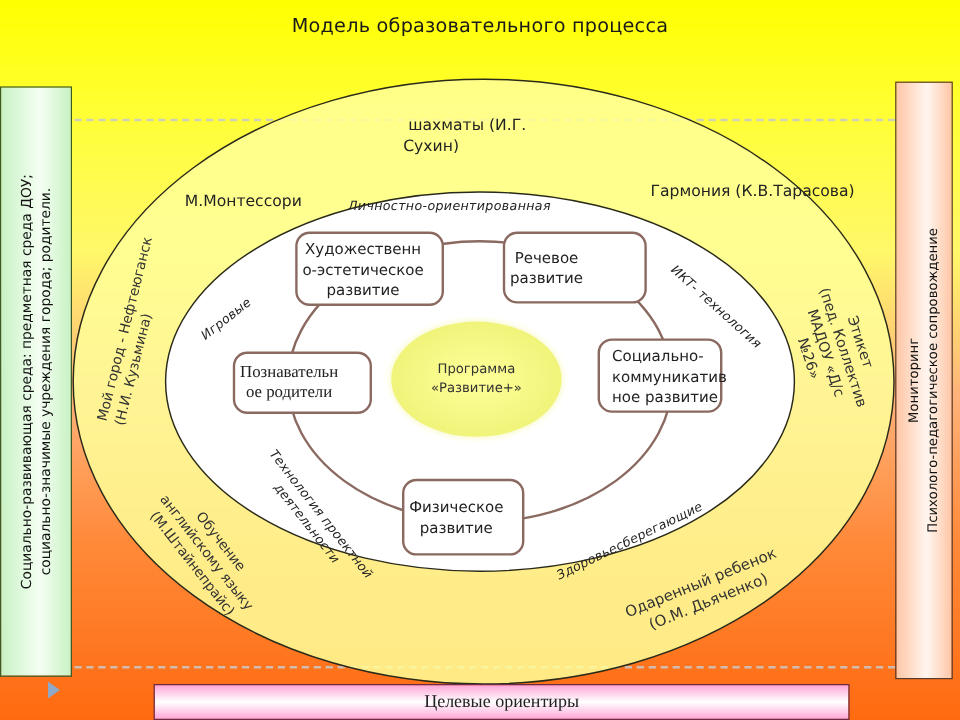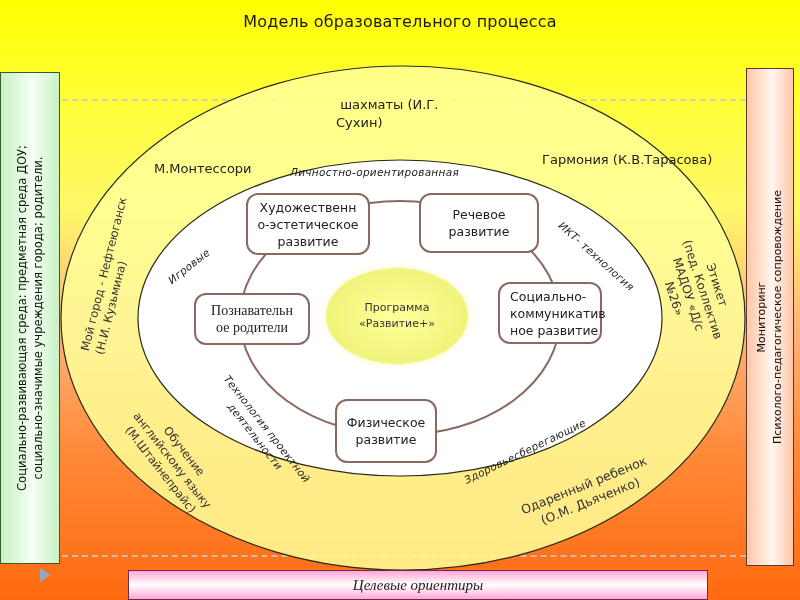--- a/index.html
+++ b/index.html
@@ -43,27 +43,27 @@
     .play-icon {
       position: absolute; left: 40px; top: 568px; width: 0; height: 0;
       border-top: 7px solid transparent; border-bottom: 7px solid transparent;
       border-left: 10px solid #8fa8c8;
     }
     .bottom-bar {
       position: absolute; left: 128px; top: 570px; width: 580px; height: 30px;
       border: 1px solid #6a2a4a; box-sizing: border-box;
       background: linear-gradient(to bottom, #ffa6d8 0%, #ffffff 50%, #ffa6d8 100%);
       text-align: center; line-height: 28px;
-      font-family: "Liberation Serif", serif; font-size: 15px; color: #222; font-style: italic;
+      font-family: "Liberation Serif", serif; font-size: 15px; color: #222;
     }
     svg.diagram { position: absolute; left: 0; top: 0; }
     .box {
       position: absolute; background: #fff; border: 2px solid #8a6a60;
       border-radius: 12px; box-sizing: border-box;
-      display: flex; align-items: center; justify-content: center; text-align: center;
+      display: flex; align-items: center; justify-content: flex-start; text-align: center;
       font-size: 12.5px; line-height: 17px; color: #222; padding: 4px;
     }
     .box.serif { font-family: "Liberation Serif", serif; font-size: 14px; }
     .box.left-align { text-align: left; justify-content: flex-start; }
     .center-oval {
       position: absolute; left: 326px; top: 268px; width: 142px; height: 96px;
       border-radius: 50%;
       background: radial-gradient(ellipse at center, #ffff9a 0%, #f0f47a 70%, #e4ec6a 100%);
       box-shadow: 0 0 6px #f7f7b0;
       display: flex; align-items: center; justify-content: center; text-align: center;

